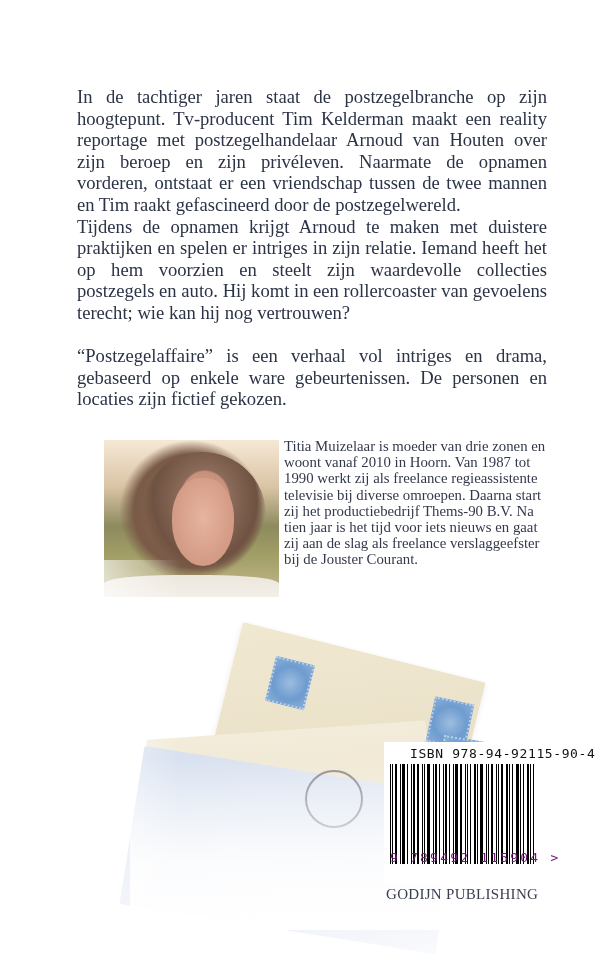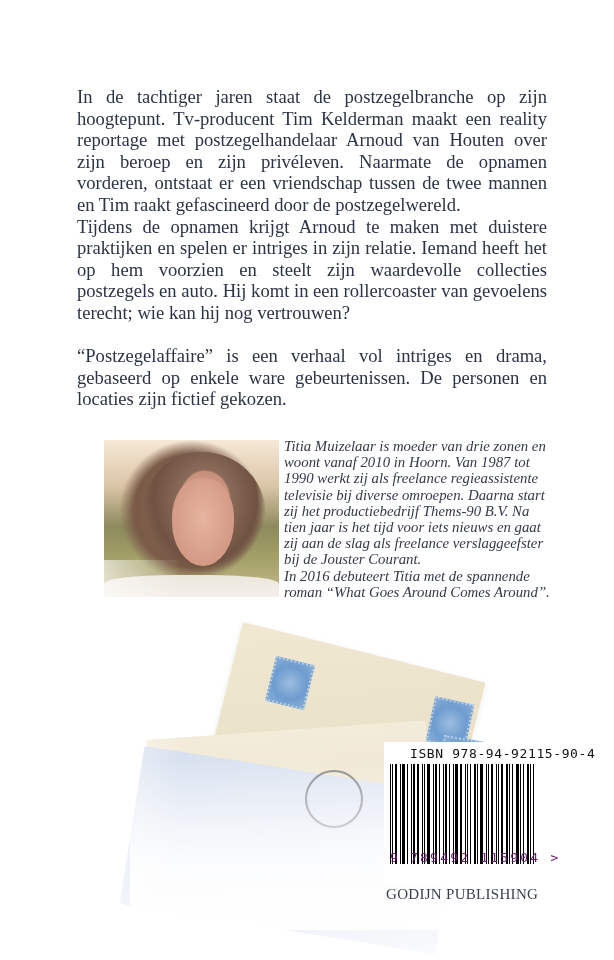--- a/index.html
+++ b/index.html
@@ -17,21 +17,21 @@
         radial-gradient(ellipse 55% 60% at 50% 45%, #8d6a55 0%, #7a5b48 60%, rgba(122,91,72,0) 75%),
         linear-gradient(180deg, #f6e8d6 0%, #d9c4a5 30%, #8d8a5e 55%, #a3a068 75%, #c6b98d 100%);
     }
     .photo .shirt { position:absolute; left:0; bottom:0; width:100%; height:22px;
       background:linear-gradient(180deg,#ece6dc,#f3efe9); border-radius:40% 40% 0 0; }
     .photo .face { position:absolute; left:68px; top:38px; width:62px; height:88px; border-radius:45% 45% 50% 50%;
       background:radial-gradient(ellipse at 50% 45%, #e6b4a0 0%, #d39a84 70%, #c48a74 100%); }
     .photo .hair { position:absolute; left:40px; top:12px; width:122px; height:120px; border-radius:50% 55% 40% 45%;
       background:radial-gradient(ellipse at 50% 40%, rgba(0,0,0,0) 28%, #8a6a58 30%, #6f5242 60%, rgba(111,82,66,0) 72%); }
 
-    .bio { position:absolute; left:284px; top:438px; width:266px; font-style:italic; font-size:14.8px; line-height:16.2px; color:#33394a; }
+    .bio { position:absolute; left:284px; top:438px; width:266px; font-size:14.8px; line-height:16.2px; color:#33394a; }
     .bio p { margin:0; }
 
     .letters { position:absolute; left:130px; top:620px; width:360px; height:310px; }
     .env { position:absolute; border-radius:2px; }
     .env.e1 { left:90px; top:30px; width:250px; height:160px; background:linear-gradient(160deg,#f1e8d2,#e6dcc2); transform:rotate(14deg); box-shadow:0 2px 6px rgba(0,0,0,.08); }
     .env.e2 { left:20px; top:110px; width:280px; height:120px; background:linear-gradient(180deg,#f3ecda,#ece3cc); transform:rotate(-4deg); }
     .env.e3 { left:0px; top:150px; width:320px; height:160px; background:linear-gradient(160deg,#d7e0ef,#e8edf6 60%,rgba(245,247,251,0.6)); transform:rotate(9deg); }
     .stamp { position:absolute; width:40px; height:46px; background:radial-gradient(circle at 50% 50%, #9dbde0 0%, #6e9ccf 60%, #86acd6 100%); border:2px dotted #b9cfe6; }
     .stamp.s1 { left:140px; top:40px; transform:rotate(14deg); }
     .stamp.s2 { left:300px; top:80px; transform:rotate(12deg); }
@@ -58,21 +58,20 @@
 </div>
 
 <div class="photo">
   <div class="hair"></div>
   <div class="face"></div>
   <div class="shirt"></div>
 </div>
 
 <div class="bio">
   <p>Titia Muizelaar is moeder van drie zonen en woont vanaf 2010 in Hoorn. Van 1987 tot 1990 werkt zij als freelance regieassistente televisie bij diverse omroepen. Daarna start zij het productiebedrijf Thems-90 B.V. Na tien jaar is het tijd voor iets nieuws en gaat zij aan de slag als freelance verslaggeefster bij de Jouster Courant.</p>
-  <p>In 2016 debuteert Titia met de spannende roman “What Goes Around Comes Around”.</p>
 </div>
 
 <div class="letters">
   <div class="env e1"></div>
   <div class="env e2"></div>
   <div class="stamp s1"></div>
   <div class="stamp s2"></div>
   <div class="stamp s3"></div>
   <div class="env e3"></div>
   <div class="postmark"></div>

